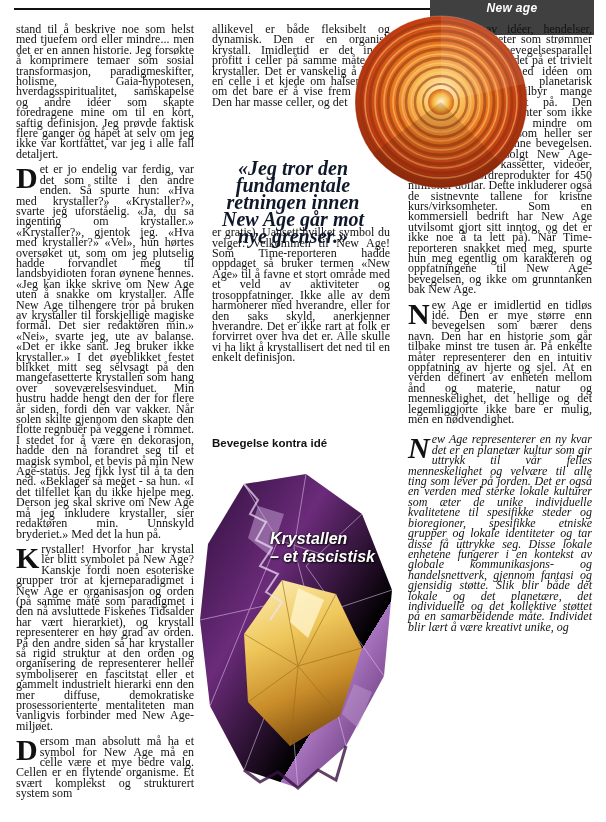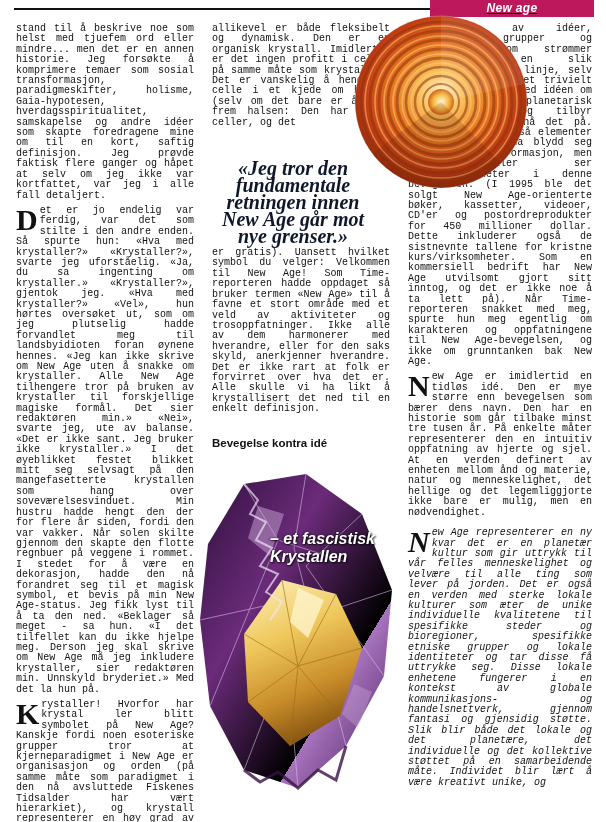--- a/index.html
+++ b/index.html
@@ -30,45 +30,43 @@
     left: 14px;
     width: 580px;
     height: 2px;
     background: #111111;
   }
   #header-tab {
     position: absolute;
     top: 0px;
     left: 430px;
     width: 164px;
-    height: 17px;
-    background: #be185d;
-    text-decoration: underline;
+    height: 35px;
+    background: #404040;
   }
   #header-tab span {
     display: block;
     color: #ffffff;
     font-family: "Liberation Sans", sans-serif;
     font-weight: bold;
     font-style: italic;
     font-size: 12px;
     line-height: 17px;
     text-align: center;
     letter-spacing: 0.3px;
   }
 
   
   .col {
     position: absolute;
     top: 24px;
-    font-size: 10px;
+    font-size: 12px;
     line-height: 10.4px;
     text-align: justify;
     color: #111111;
-    font-family: Liberation Mono, monospace;
   }
   #col-1 { left: 16px;  width: 178px; height: 792px; }
   #col-2 { left: 212px; width: 178px; height: 792px; }
   #col-3 { left: 408px; width: 184px; height: 792px; }
 
   .col p {
     margin: 0 0 0 0;
     text-indent: 0;
   }
 
@@ -281,22 +279,22 @@
   <p>er gratis). Uansett hvilket symbol du velger: Velkommen til New Age! Som Time-reporteren hadde oppdaget så bruker termen «New Age» til å favne et stort område med et veld av aktiviteter og trosoppfatninger. Ikke alle av dem harmonerer med hverandre, eller for den saks skyld, anerkjenner hverandre. Det er ikke rart at folk er forvirret over hva det er. Alle skulle vi ha likt å krystallisert det ned til en enkelt definisjon.</p>
 
   <div style="height:22px"></div>
 </div>
 
 <div id="pullquote">«Jeg tror den fundamentale retningen innen New Age går mot nye grenser.»</div>
 
 <div id="subhead">Bevegelse kontra idé</div>
 
 <div id="crystal-headline">
+  <div>Krystallen</div>
   <div>– et fascistisk</div>
-  <div>Krystallen</div>
 </div>
 
 <div class="col" id="col-3">
   <p>mensmeltning av idéer, hendelser, grupper og aktiviteter som strømmer sammen i en slik bevegelsesparallel linje, selv om de går det på et trivielt og minimalt nivå, med idéen om personlig og planetarisk transformasjon, og tilbyr mange måter å oppnå det på. Den innerholder også elementer som ikke kunne ha blydd seg mindre om transformasjon, men som heller ser profittmuligheter i denne bevegelsen. (I 1995 ble det solgt New Age-orienterte bøker, kassetter, videoer, CD'er og postordreprodukter for 450 millioner dollar. Dette inkluderer også de sistnevnte tallene for kristne kurs/virksomheter. Som en kommersiell bedrift har New Age utvilsomt gjort sitt inntog, og det er ikke noe å ta lett på). Når Time-reporteren snakket med meg, spurte hun meg egentlig om karakteren og oppfatningene til New Age-bevegelsen, og ikke om grunntanken bak New Age.</p>
   <div class="spacer-s"></div>
   <p class="dropcap-p">New Age er imidlertid en tidløs idé. Den er mye større enn bevegelsen som bærer dens navn. Den har en historie som går tilbake minst tre tusen år. På enkelte måter representerer den en intuitiv oppfatning av hjerte og sjel. At en verden definert av enheten mellom ånd og materie, natur og menneskelighet, det hellige og det legemliggjorte ikke bare er mulig, men en nødvendighet.</p>
   <div class="spacer-s"></div>
   <div class="spacer-s"></div>
   <p class="dropcap-p ital">New Age representerer en ny kvar det er en planetær kultur som gir uttrykk til vår felles menneskelighet og velvære til alle ting som lever på jorden. Det er også en verden med sterke lokale kulturer som æter de unike individuelle kvalitetene til spesifikke steder og bioregioner, spesifikke etniske grupper og lokale identiteter og tar disse få uttrykke seg. Disse lokale enhetene fungerer i en kontekst av globale kommunikasjons- og handelsnettverk, gjennom fantasi og gjensidig støtte. Slik blir både det lokale og det planetære, det individuelle og det kollektive støttet på en samarbeidende måte. Individet blir lært å være kreativt unike, og</p>
 </div>

